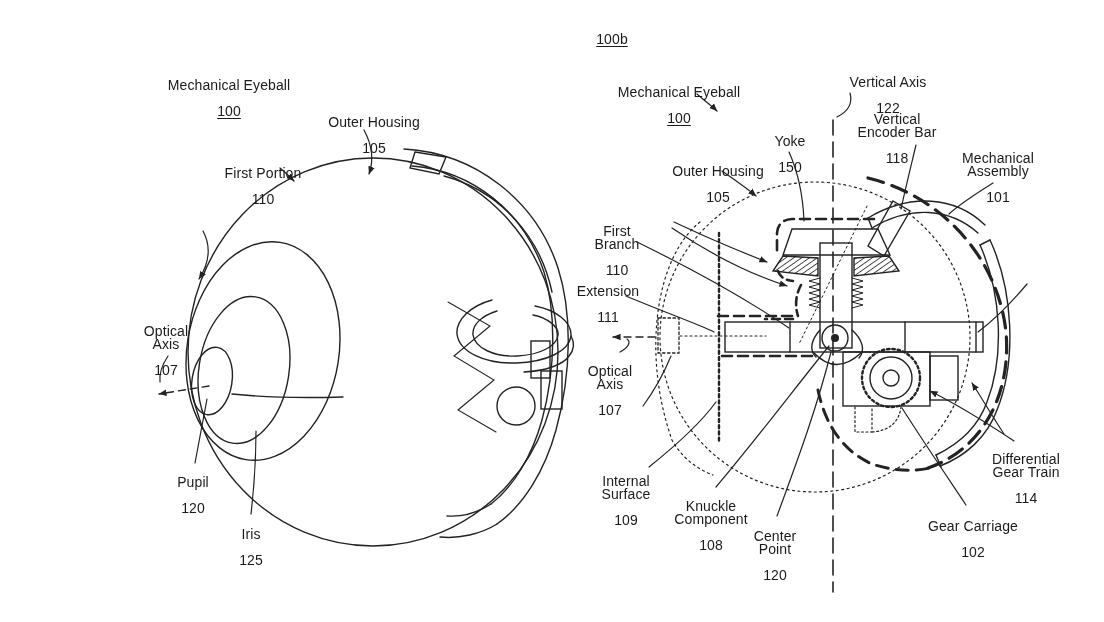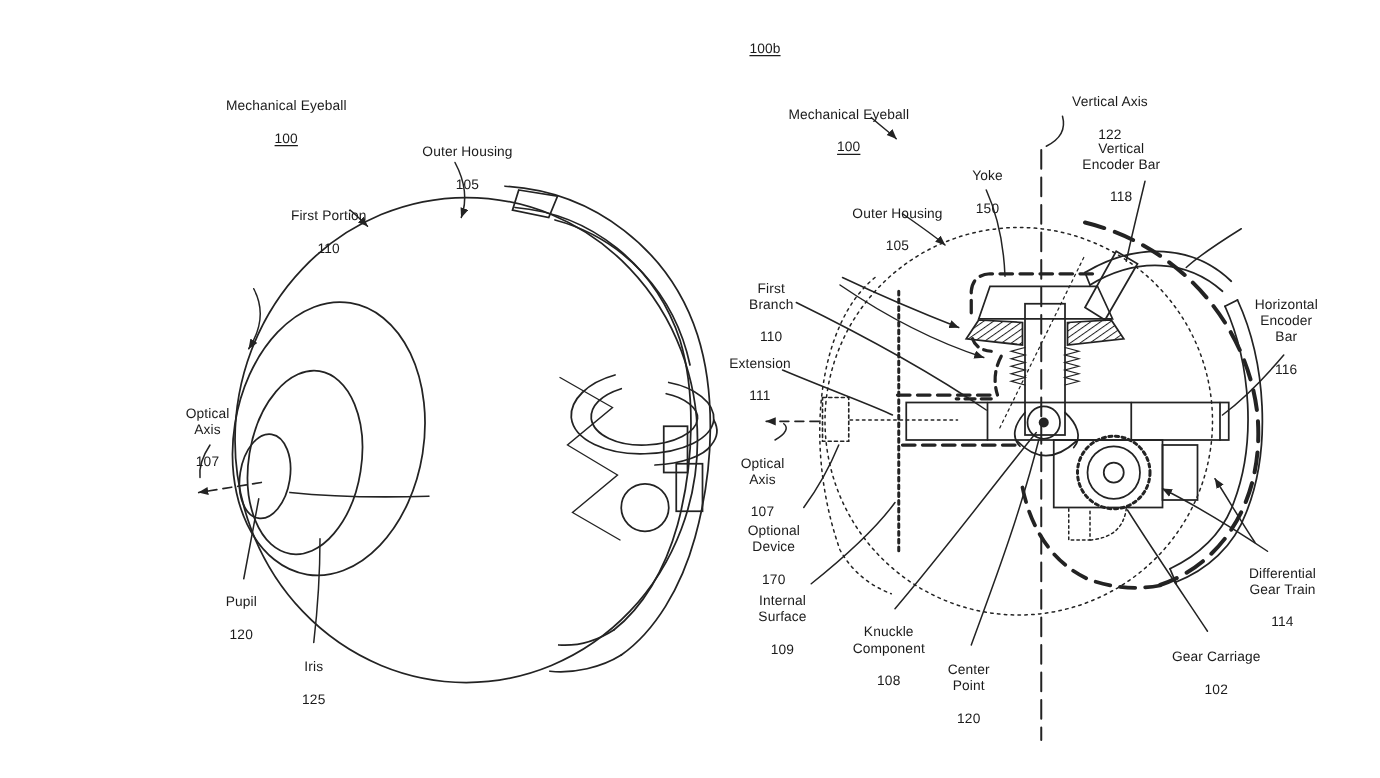--- a/index.html
+++ b/index.html
@@ -2,21 +2,21 @@
 <html><head>
 <meta charset="utf-8">
 <style>
   html,body{margin:0;padding:0;background:#fff;}
   .stage{
     position:relative;width:1104px;height:622px;background:#ffffff;overflow:hidden;
     font-family:"Liberation Sans", sans-serif;
   }
   .lbl{
     position:absolute;transform:translateX(-50%);text-align:center;
-    color:#1b1b1b;font-size:11px;line-height:13px;letter-spacing:.1px;
+    color:#1b1b1b;font-size:14px;line-height:13px;letter-spacing:.1px;
     white-space:pre-line;
   }
   .lbl .r{white-space:pre-line;}
   .u{text-decoration:underline;text-underline-offset:2px;}
   svg{position:absolute;left:0;top:0;}
 </style>
 </head>
 <body>
 
 <div class="stage">
@@ -184,49 +184,43 @@
   </div>
   <div class="lbl" style="left:790px;top:122px">
     <div>Yoke</div>
     <div>150</div>
   </div>
   <div class="lbl" style="left:897px;top:100px">
     <div>Vertical
 Encoder Bar</div>
     <div>118</div>
   </div>
+  <div class="lbl" style="left:998px;top:139px">
+    <div>Mechanical
+Assembly</div>
+    <div>101</div>
+  </div>
   <div class="lbl" style="left:718px;top:152px">
     <div>Outer Housing</div>
     <div>105</div>
   </div>
   <div class="lbl" style="left:617px;top:212px">
     <div>First
 Branch</div>
     <div>110</div>
   </div>
-  <div class="lbl" style="left:1029px;top:225px">
-    <div>Horizontal
-Encoder
-Bar</div>
-    <div>116</div>
-  </div>
   <div class="lbl" style="left:608px;top:272px">
     <div>Extension</div>
     <div>111</div>
   </div>
   <div class="lbl" style="left:610px;top:352px">
     <div>Optical
 Axis</div>
     <div>107</div>
   </div>
-  <div class="lbl" style="left:619px;top:406px">
-    <div>Optional
-Device</div>
-    <div>170</div>
-  </div>
   <div class="lbl" style="left:626px;top:462px">
     <div>Internal
 Surface</div>
     <div>109</div>
   </div>
   <div class="lbl" style="left:711px;top:487px">
     <div>Knuckle
 Component</div>
     <div>108</div>
   </div>

